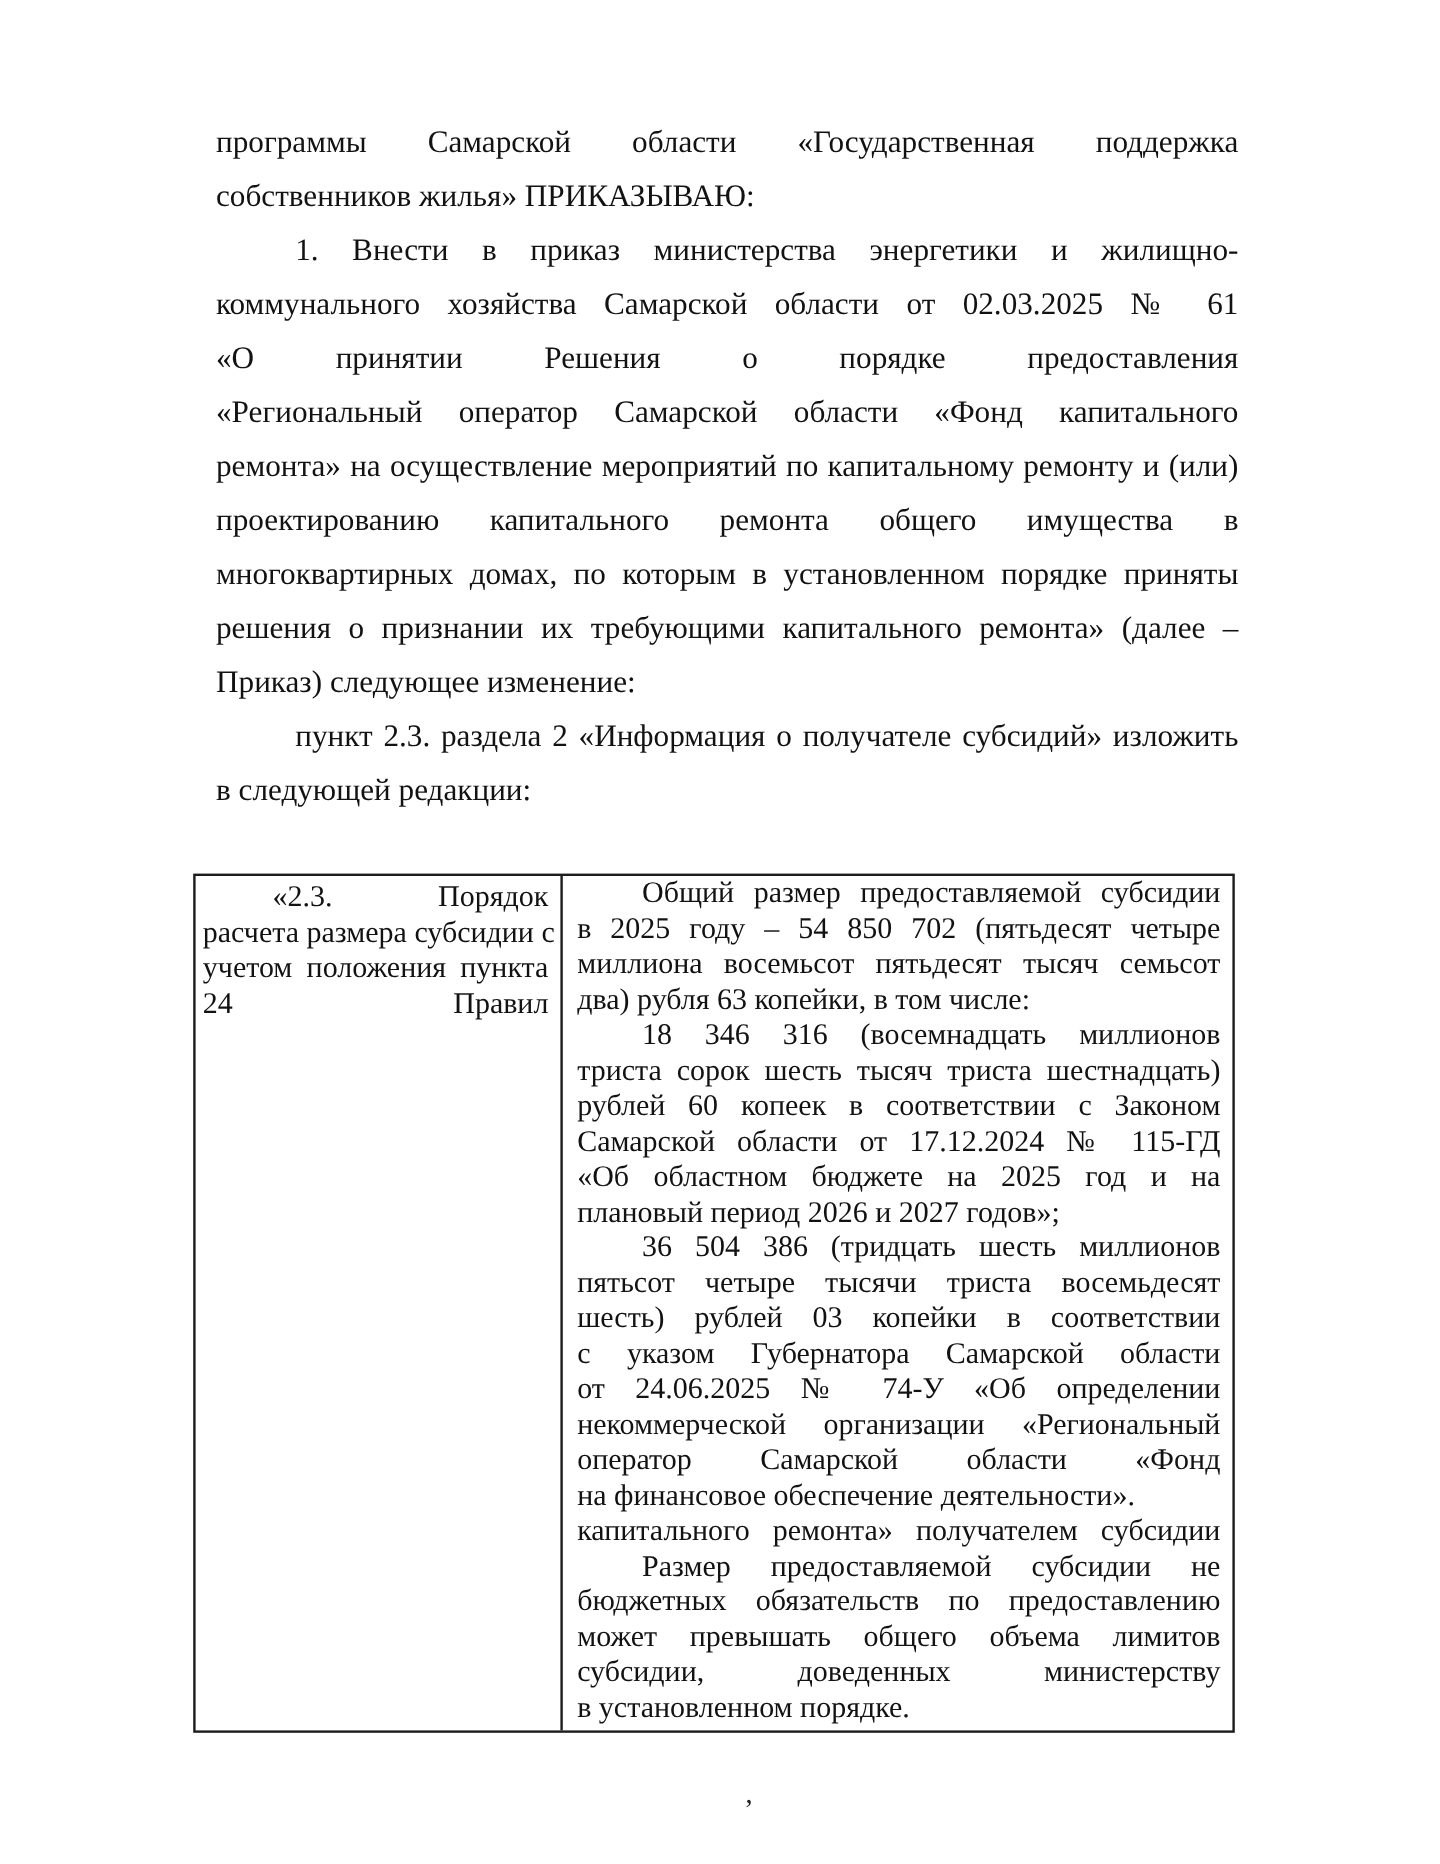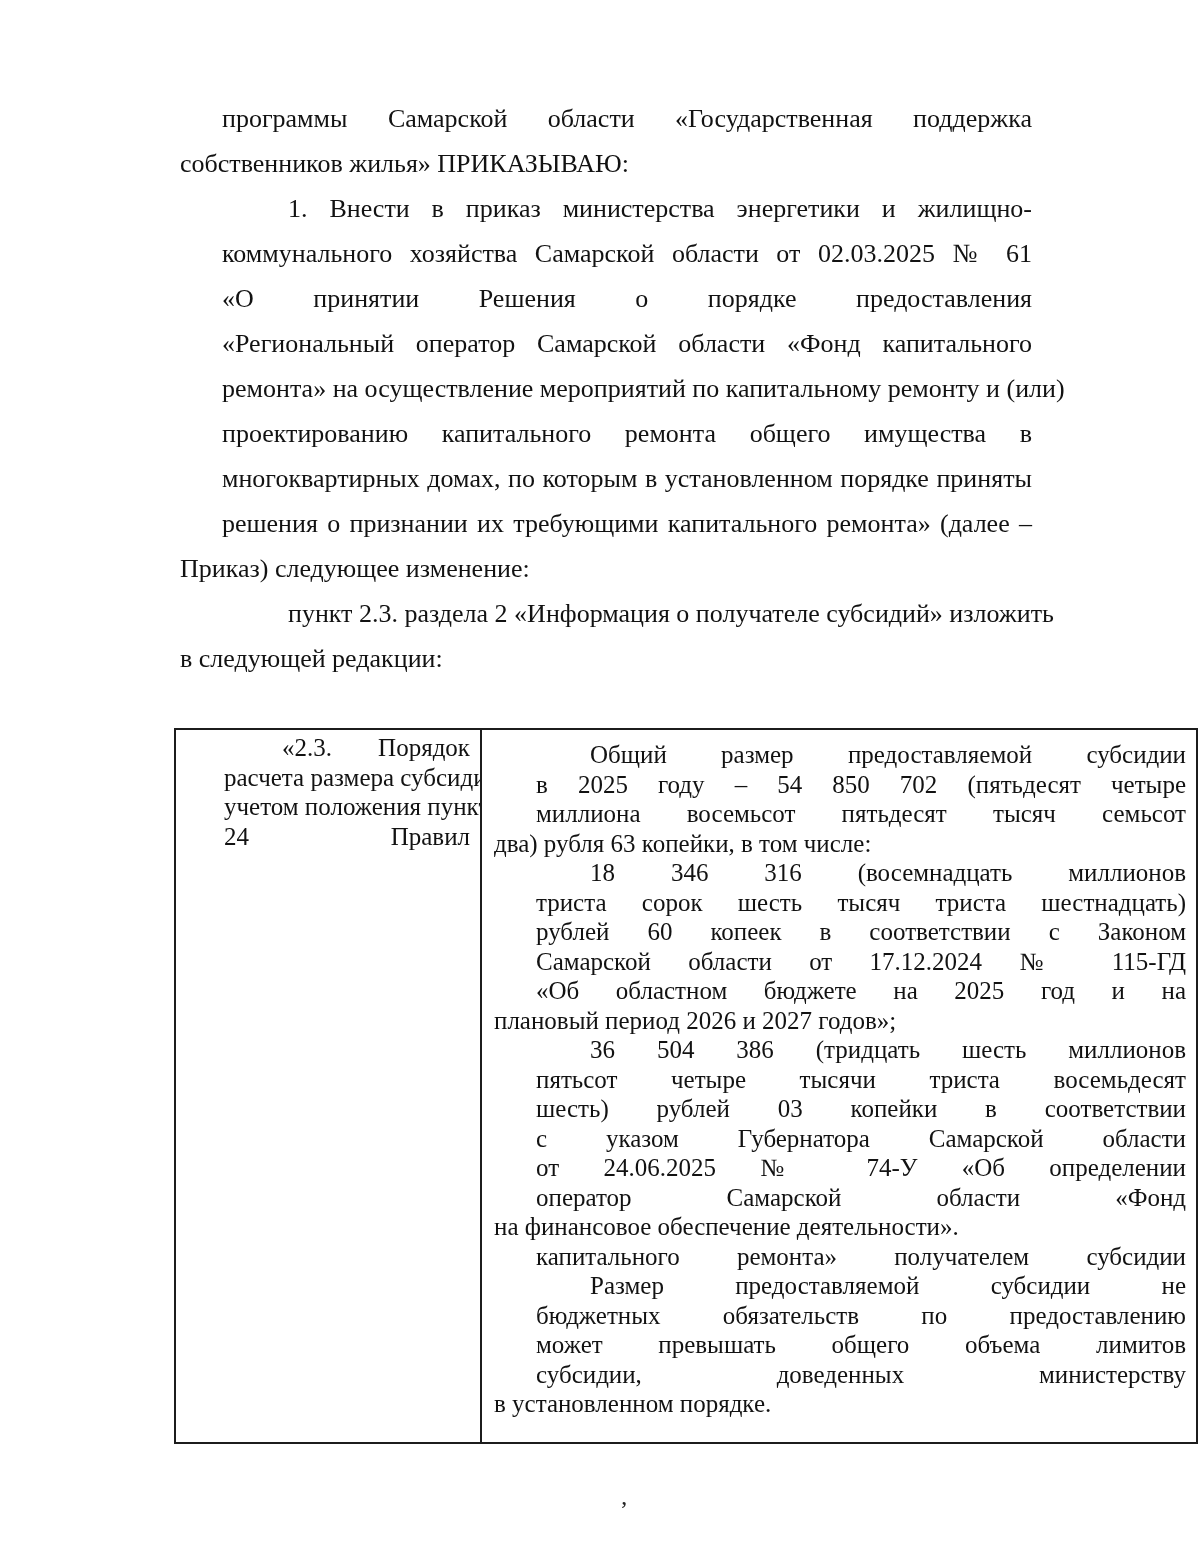--- a/index.html
+++ b/index.html
@@ -23,48 +23,47 @@
     width: 852px;
     font-size: 26px;
     line-height: 45px;
   }
   .ln {
     white-space: nowrap;
   }
   .ln.j {
     text-align: justify;
     text-align-last: justify;
-    margin-left: 42px;
   }
   .bodytext .ln.ind { text-indent: 66px; }
   .doc-table {
     position: absolute;
-    left: 174px;
+    left: 161px;
     top: 728px;
-    width: 1024px;
+    width: 868px;
     height: 716px;
     box-sizing: border-box;
     border: 2px solid #1c1c1c;
     display: flex;
   }
   .cell {
     box-sizing: border-box;
     font-size: 25px;
     line-height: 29.5px;
     overflow: hidden;
   }
   .cell-left {
     width: 306px;
     border-right: 2px solid #1c1c1c;
     padding: 3px 10px 0 6px;
   }
   .cell-left .ln.ind { text-indent: 58px; }
   .cell-right {
     flex: 1;
-    padding: 10px 10px 0 12px;
+    padding: 0 10px 0 12px;
   }
   .cell-right .ln.ind { text-indent: 54px; }
   .stray-mark {
     position: absolute;
     left: 620px;
     top: 1496px;
     font-size: 24px;
     color: #222;
   }
 </style>
@@ -118,20 +117,21 @@
           <div class="ln j">Самарской области от 17.12.2024 № 115-ГД</div>
           <div class="ln j">«Об областном бюджете на 2025 год и на</div>
           <div class="ln">плановый период 2026 и 2027 годов»;</div>
         </div>
       <div class="para">
           <div class="ln j ind">36&nbsp;504&nbsp;386 (тридцать шесть миллионов</div>
           <div class="ln j">пятьсот четыре тысячи триста восемьдесят</div>
           <div class="ln j">шесть) рублей 03 копейки в соответствии</div>
           <div class="ln j">с указом Губернатора Самарской области</div>
           <div class="ln j">от 24.06.2025 № 74-У «Об определении</div>
+          <div class="ln j">некоммерческой организации «Региональный</div>
           <div class="ln j">оператор Самарской области «Фонд</div>
           <div class="ln">на финансовое обеспечение деятельности».</div>
           <div class="ln j">капитального ремонта» получателем субсидии</div>
         </div>
       <div class="para">
           <div class="ln j ind">Размер предоставляемой субсидии не</div>
           <div class="ln j">бюджетных обязательств по предоставлению</div>
           <div class="ln j">может превышать общего объема лимитов</div>
           <div class="ln j">субсидии, доведенных министерству</div>
           <div class="ln">в установленном порядке.</div>

